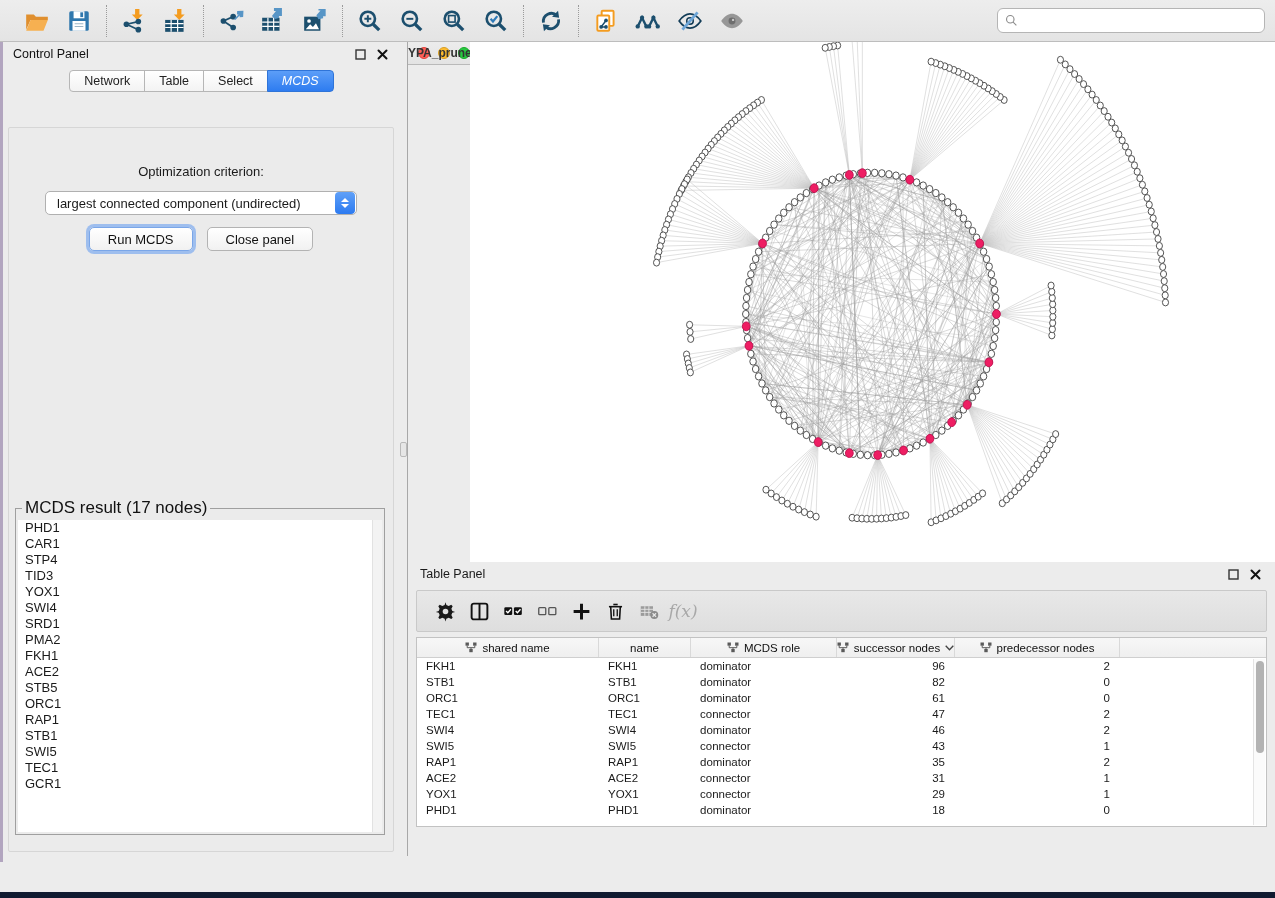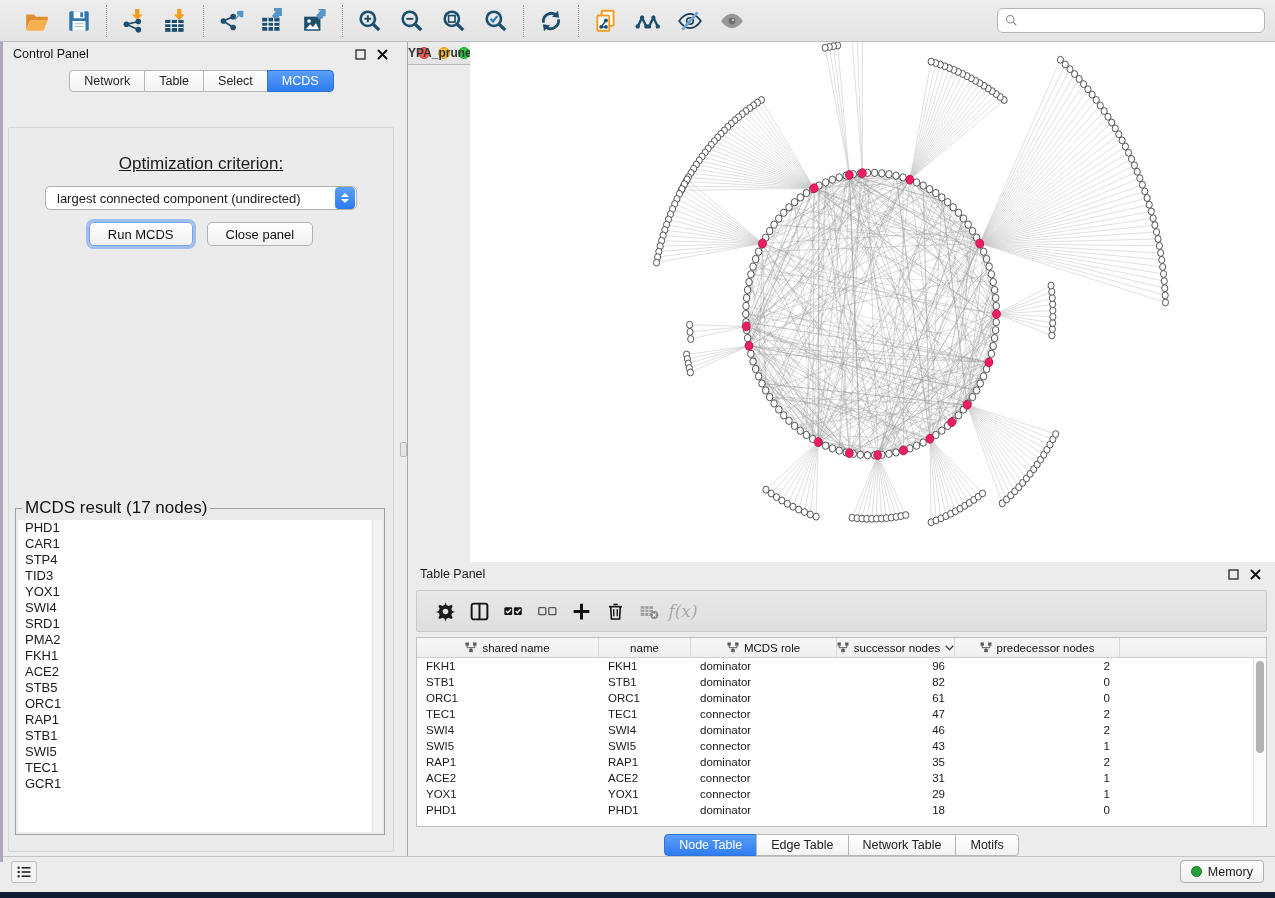--- a/index.html
+++ b/index.html
@@ -29,24 +29,24 @@
   
   .control-panel { width:397px; background:#ececec; position:relative; }
   .panel-header { height:24px; display:flex; align-items:center; padding:0 10px; font-size:12.5px; color:#111; }
   .panel-header .ph-title { flex:1; }
   .win-glyph { width:16px; height:16px; display:flex; align-items:center; justify-content:center; margin-left:6px; }
   .cp-tabs { display:flex; justify-content:center; margin-top:4px; position:relative; z-index:2; }
   .seg { background:linear-gradient(#ffffff,#f3f3f3); border:1px solid #b6b6b6; padding:3px 14px; font-size:12.5px;
          margin-left:-1px; color:#222; cursor:default; }
   .seg:first-child { border-radius:4px 0 0 4px; margin-left:0; }
   .seg:last-child { border-radius:0 4px 4px 0; }
-  .seg-active { background:linear-gradient(#5c9ef8,#2e7cf0); color:#fff; border-color:#2f74d8; }
+  .seg-active { background:linear-gradient(#5c9ef8,#2e7cf0); color:#fff; border-color:#2f74d8;font-style:italic; }
   .cp-inner { position:absolute; left:5px; right:6px; top:85px; bottom:4px; background:#ebebeb;
               border:1px solid #d6d6d6; border-radius:2px; }
-  .opt-label { text-align:center; font-size:17px; margin-top:26px;text-decoration:underline; }
+  .opt-label { text-align:center; font-size:13px; margin-top:36px; }
   .dropdown { margin:12px auto 0; width:312px; height:24px; background:#fff; border:1px solid #b0b0b0; border-radius:5px;
               display:flex; align-items:center; position:relative; cursor:default; }
   .dropdown .dd-text { flex:1; font-size:13px; padding-left:11px; white-space:nowrap; }
   .dd-stepper { width:20px; height:22px; margin-right:1px; border-radius:4px; background:linear-gradient(#5fa0f8,#2c7af0);
                 display:flex; flex-direction:column; align-items:center; justify-content:center; gap:2px; }
   .dd-stepper span { width:0; height:0; border-left:4px solid transparent; border-right:4px solid transparent; }
   .dd-up { border-bottom:4px solid #fff; }
   .dd-down { border-top:4px solid #fff; }
   .btn-row { display:flex; justify-content:center; gap:14px; margin-top:12px; }
   .btn { height:24px; padding:0 18px; font-size:13px; font-family:inherit; background:linear-gradient(#ffffff,#f1f1f1);
@@ -1380,41 +1380,19 @@
                 <div class="td" style="width: 92px;">PHD1</div>
                 <div class="td" style="width: 146px;">dominator</div>
                 <div class="td num" style="width: 118px;">18</div>
                 <div class="td num" style="width: 165px;">0</div>
               </div>
             </div>
           <div class="tp-scroll">
             <div class="tp-thumb"></div>
           </div>
         </div>
-        <div class="tp-tabs" id="tp-tabs">
-            <div class="seg seg-active">Node Table</div>
-            <div class="seg">Edge Table</div>
-            <div class="seg">Network Table</div>
-            <div class="seg">Motifs</div>
-          </div>
       </div>
     </div>
   </div>
 
-  <div class="status-bar">
-    <div class="status-left-btn">
-      <svg width="16" height="16" viewBox="0 0 20 20">
-        <rect x="2" y="3.4" width="2.6" height="2.6" fill="#222"></rect>
-          <path d="M7 4.7h11" stroke="#222" stroke-width="2"></path>
-        <rect x="2" y="8.7" width="2.6" height="2.6" fill="#222"></rect>
-          <path d="M7 10h11" stroke="#222" stroke-width="2"></path>
-        <rect x="2" y="14" width="2.6" height="2.6" fill="#222"></rect>
-          <path d="M7 15.3h11" stroke="#222" stroke-width="2"></path>
-      </svg>
-    </div>
-    <div class="memory-btn">
-      <span class="memory-dot" id="memory-dot" style="background: rgb(35, 160, 56); border: 1px solid rgb(21, 122, 39);"></span>
-      <span>Memory</span>
-    </div>
-  </div>
 
 </div>
 <div class="left-strip" style="background: rgb(178, 165, 191);"></div>
 
 </body></html>

